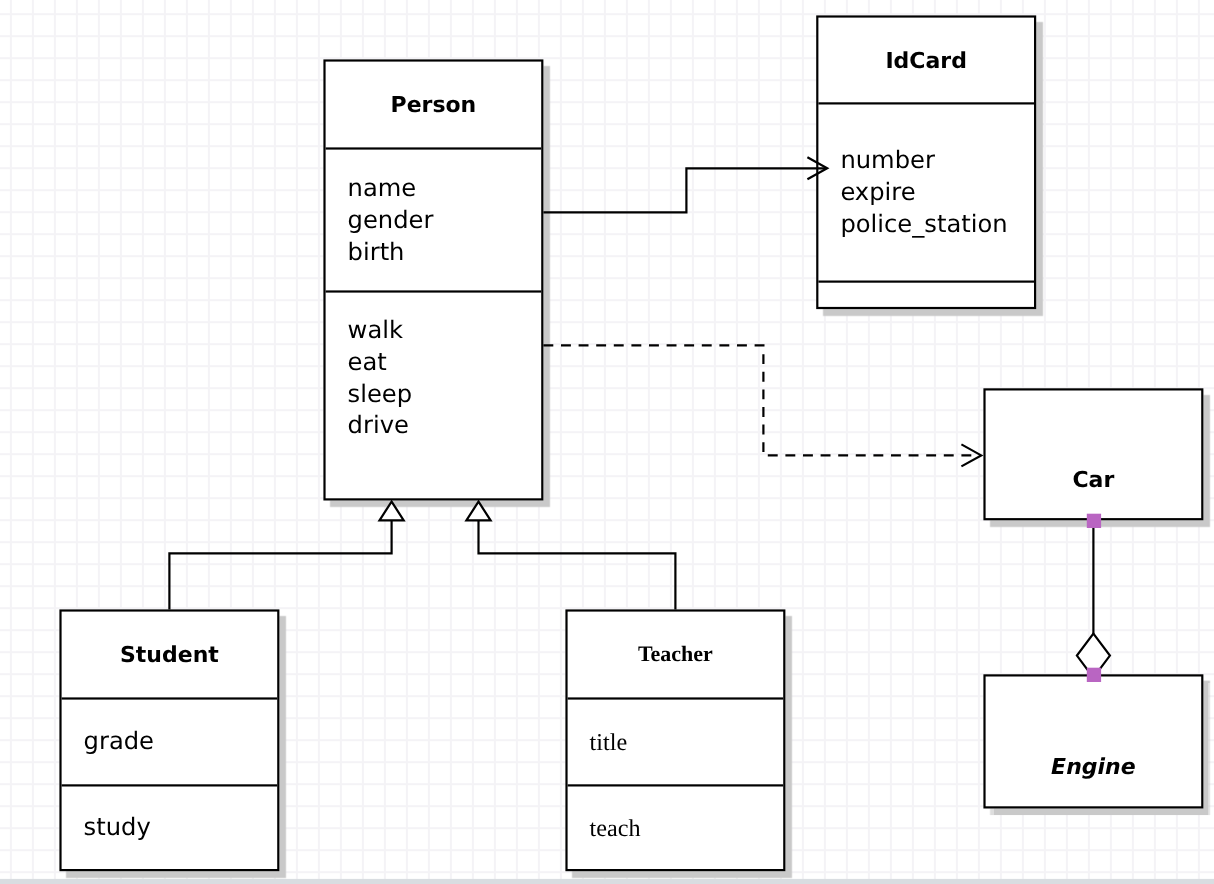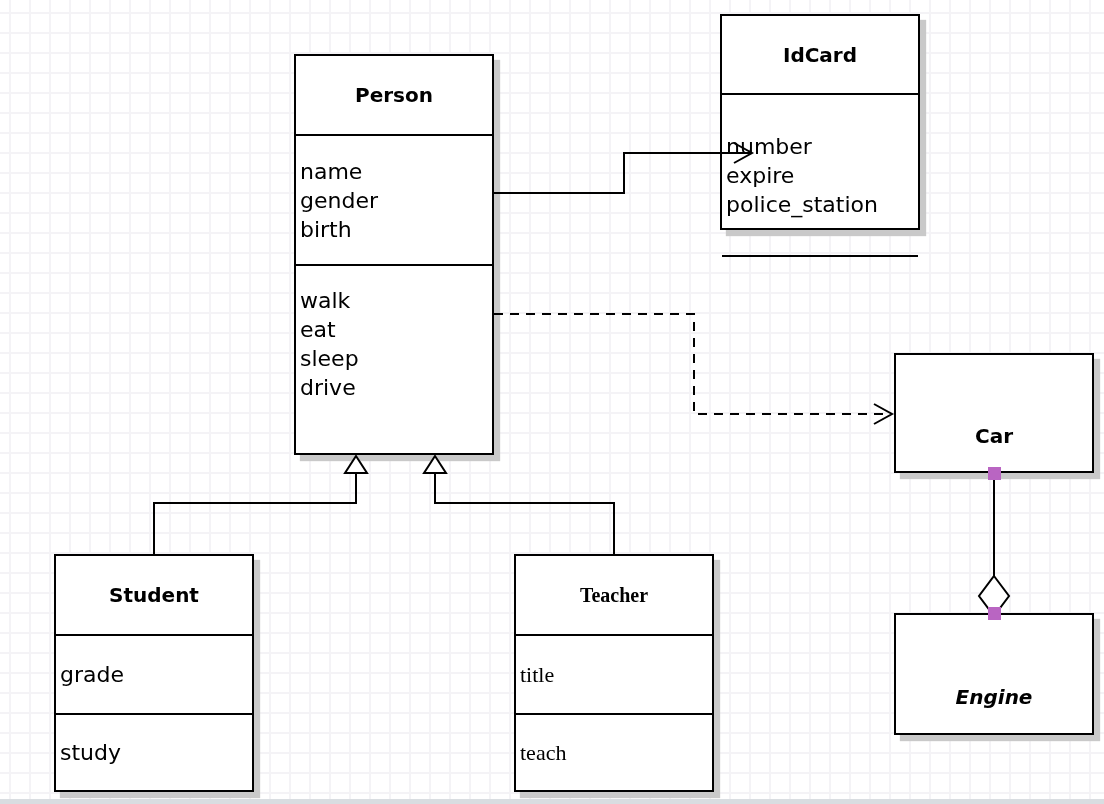--- a/index.html
+++ b/index.html
@@ -41,21 +41,21 @@
 
   .node-title.fill { flex: 1 1 auto; margin-top: 46px; }
 
   .sep { flex: none; height: 2px; background: #000; }
 
   .comp {
     flex: none;
     display: flex;
     flex-direction: column;
     justify-content: center;
-    padding-left: 4px;
+    padding-left: 20px;
     overflow: hidden;
   }
 
   .member {
     font-size: 22px;
     line-height: 29px;
     color: #000;
     white-space: nowrap;
   }
 
@@ -89,21 +89,21 @@
     </div>
     <div class="sep"></div>
     <div class="comp" style="height:156px">
       <div class="member">walk</div>
       <div class="member">eat</div>
       <div class="member">sleep</div>
       <div class="member">drive</div>
     </div>
   </div>
 
-  <div class="node" style="left:720px; top:14px; width:200px; height:216px;">
+  <div class="node" style="left:742px; top:14px; width:200px; height:267px;">
     <div class="node-title" style="height:77px">IdCard</div>
     <div class="sep"></div>
     <div class="comp" style="height:160px">
       <div class="member">number</div>
       <div class="member">expire</div>
       <div class="member">police_station</div>
     </div>
     <div class="sep"></div>
     <div class="comp" style="height:34px"></div>
   </div>

